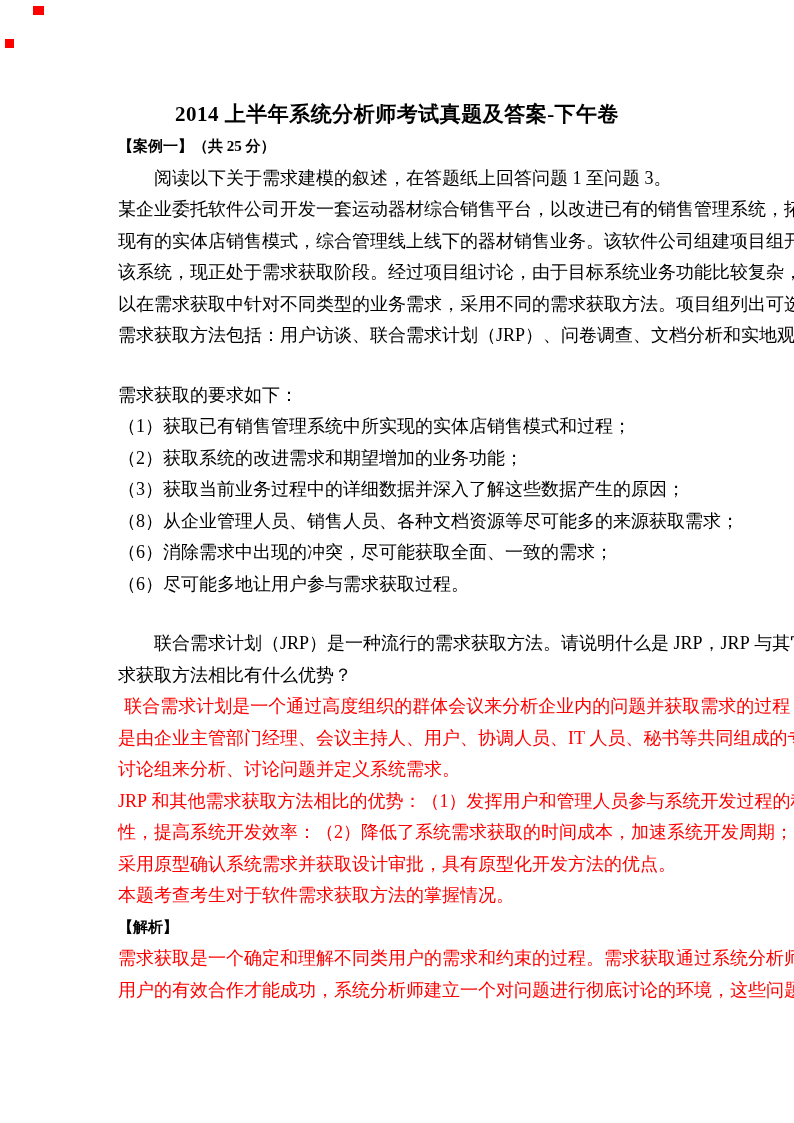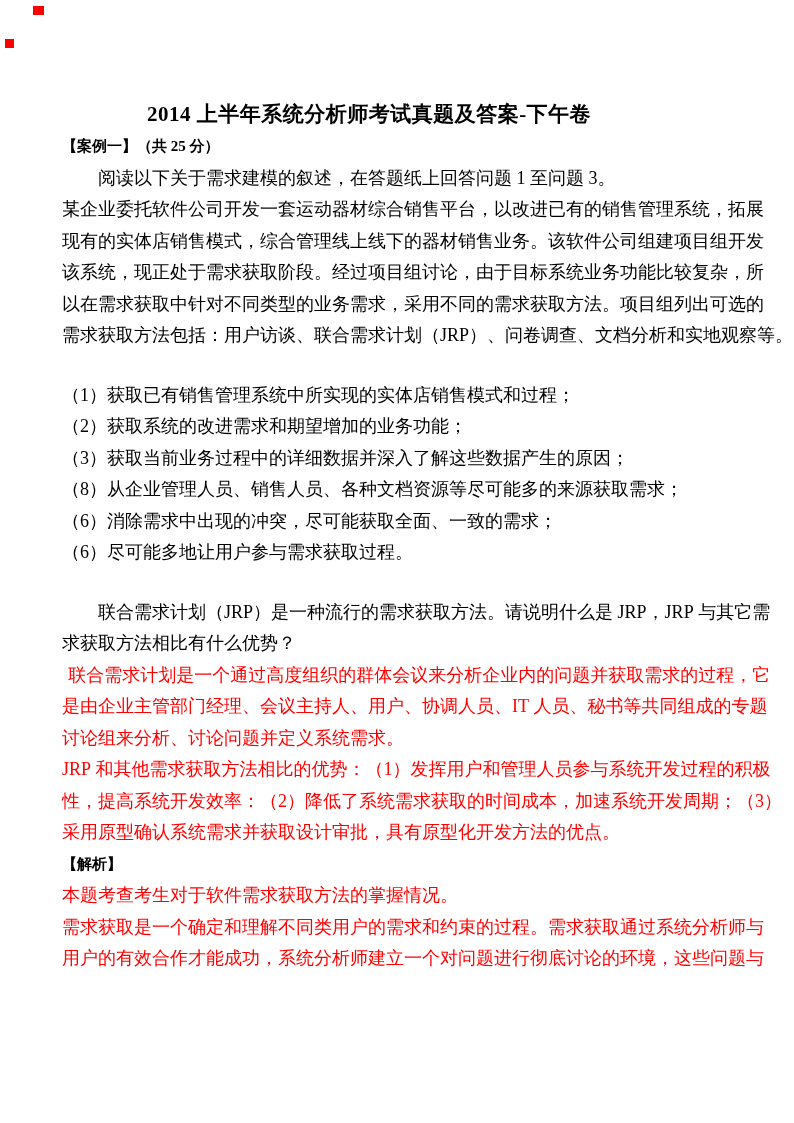--- a/index.html
+++ b/index.html
@@ -1,21 +1,21 @@
 <!DOCTYPE html>
 <html style="--answer-red: #ff0000; --mark-red: #ff0000;"><head>
 <meta charset="utf-8">
 <style>
   html,body{margin:0;padding:0;background:#ffffff;}
   .page{
     position:relative;
     width:794px;height:1123px;
     background:#ffffff;
     box-sizing:border-box;
-    padding:98px 118px 0 62px;
+    padding:98px 118px 0 118px;
     overflow:hidden;
     font-family:"Liberation Serif","DejaVu Serif",serif;
     color:#000000;
   }
   .doc-title{
     font-size:21px;
     font-weight:bold;
     text-align:center;
     line-height:33px;
     height:33px;
@@ -265,20 +265,23 @@
           <span>实</span>
           <span>地</span>
           <span>观</span>
           <span>察</span>
           <span>等</span>
           <span>。</span>
         </div>
       </div>
       <div class="spacer"></div>
       <div class="block body">
+        <div class="line">需求获取的要求如下：</div>
+      </div>
+      <div class="block body">
         <div class="line">（1）获取已有销售管理系统中所实现的实体店销售模式和过程；</div>
       </div>
       <div class="block body">
         <div class="line">（2）获取系统的改进需求和期望增加的业务功能；</div>
       </div>
       <div class="block body">
         <div class="line">（3）获取当前业务过程中的详细数据并深入了解这些数据产生的原因；</div>
       </div>
       <div class="block body">
         <div class="line">（8）从企业管理人员、销售人员、各种文档资源等尽可能多的来源获取需求；</div>
@@ -508,25 +511,25 @@
           <span>发</span>
           <span>周</span>
           <span>期</span>
           <span>；</span>
           <span>（</span>
           <span>3</span>
           <span>）</span>
         </div>
         <div class="line">采用原型确认系统需求并获取设计审批，具有原型化开发方法的优点。</div>
       </div>
+      <div class="block answer">
+        <div class="line">本题考查考生对于软件需求获取方法的掌握情况。</div>
+      </div>
       <div class="block heading">
         <div class="line">【解析】</div>
-      </div>
-      <div class="block answer">
-        <div class="line">本题考查考生对于软件需求获取方法的掌握情况。</div>
       </div>
       <div class="block answer">
         <div class="line fill">
           <span>需</span>
           <span>求</span>
           <span>获</span>
           <span>取</span>
           <span>是</span>
           <span>一</span>
           <span>个</span>

